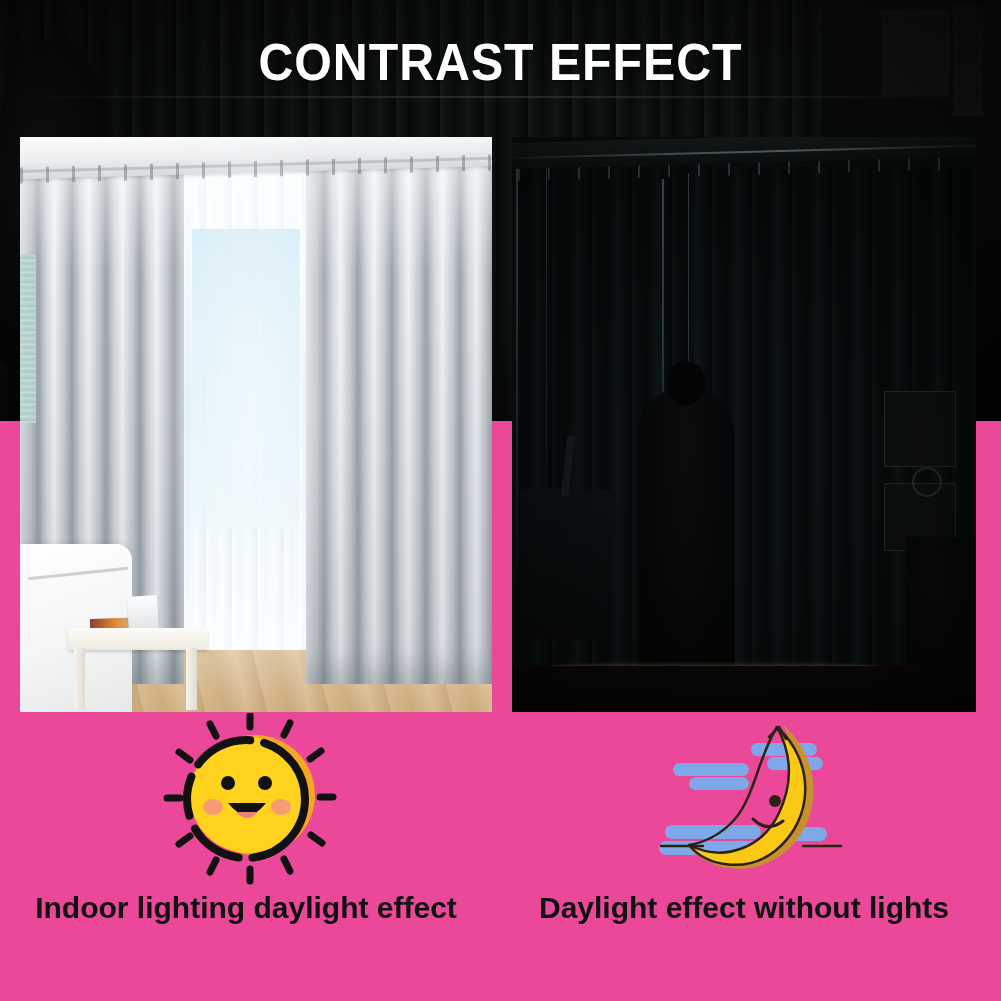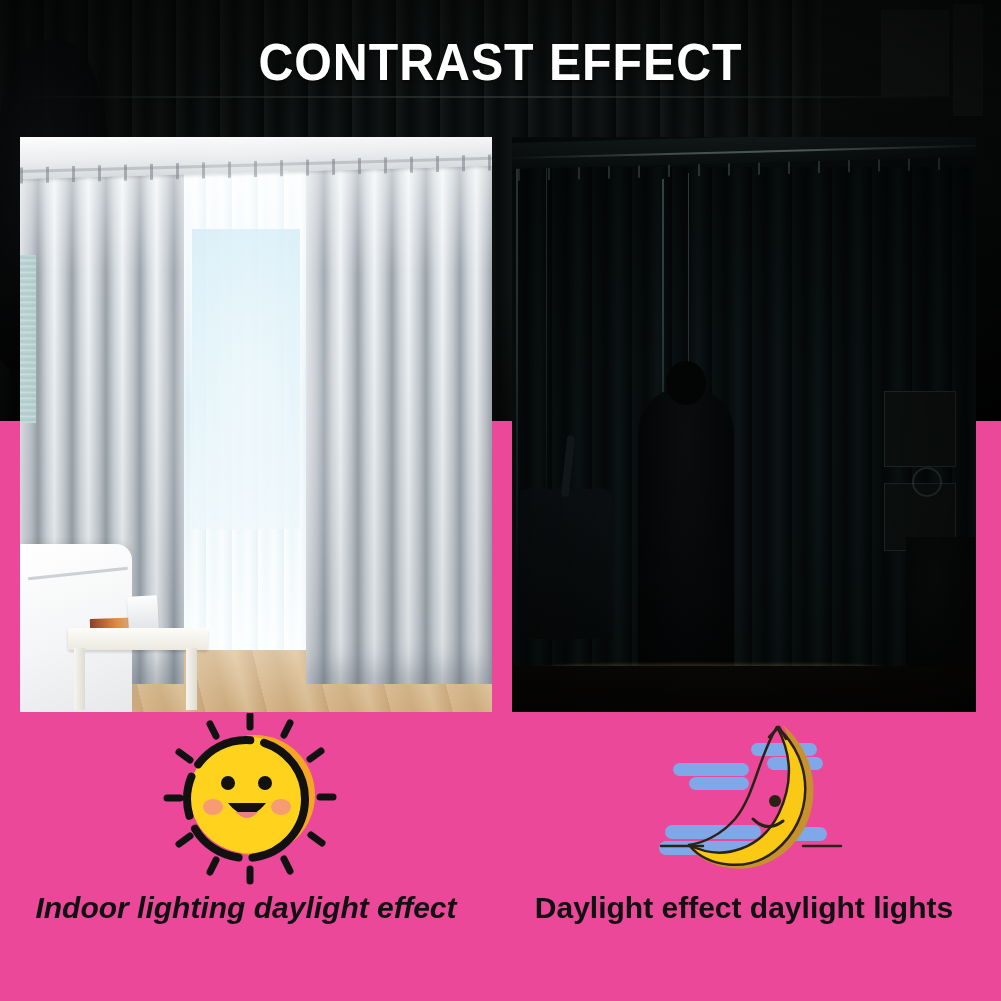--- a/index.html
+++ b/index.html
@@ -279,21 +279,21 @@
   
   .caption{
     position:absolute;z-index:6;
     color:#111111;
     font-family:"Liberation Sans", sans-serif;
     font-weight:bold;
     font-size:30px;
     white-space:nowrap;
     line-height:1;
   }
-  .cap-left{left:0;top:893px;width:492px;text-align:center;font-style:italic;}
+  .cap-left{left:0;top:893px;width:492px;text-align:center;}
   .cap-right{left:512px;top:893px;width:464px;text-align:center;}
 </style>
 </head>
 <body>
 
 <div id="stage">
 
   <div class="backdrop">
     <div class="bd-layer bd-curtain"></div>
     <div class="bd-leftchair"></div>
@@ -394,15 +394,15 @@
       <path d="M122 12 C104 40 100 80 80 104 C66 120 48 128 34 130" fill="none" stroke="#2B2216" stroke-width="2.5" stroke-linecap="round"></path>
       <path d="M124 12 L114 22 M124 12 L131 24" fill="none" stroke="#2B2216" stroke-width="2.5" stroke-linecap="round"></path>
       <circle cx="120" cy="86" r="6" fill="#2B2216"></circle>
       <path d="M98 104 Q112 118 128 106" fill="none" stroke="#2B2216" stroke-width="3" stroke-linecap="round"></path>
       <line x1="6" y1="131" x2="48" y2="131" stroke="#2B2216" stroke-width="2.5" stroke-linecap="round"></line>
       <line x1="148" y1="131" x2="186" y2="131" stroke="#2B2216" stroke-width="2.5" stroke-linecap="round"></line>
     </svg>
   </div>
 
   <div class="caption cap-left">Indoor lighting daylight effect</div>
-  <div class="caption cap-right">Daylight effect daylight lights</div>
+  <div class="caption cap-right">Daylight effect without lights</div>
 
 </div>
 
 </body></html>

